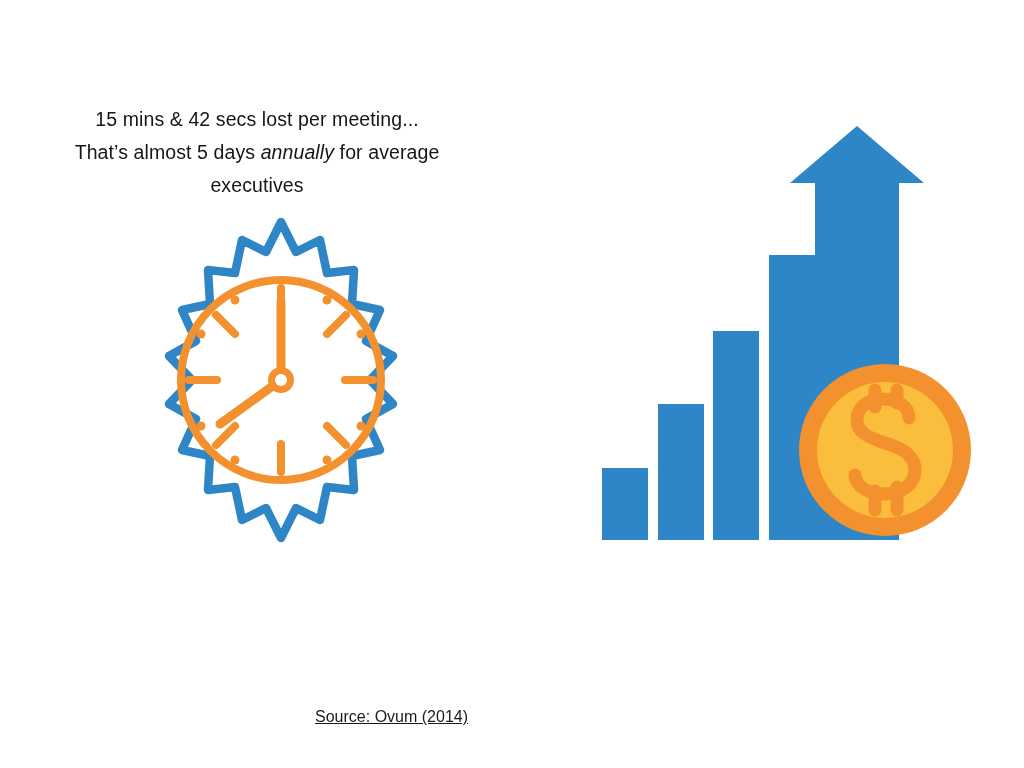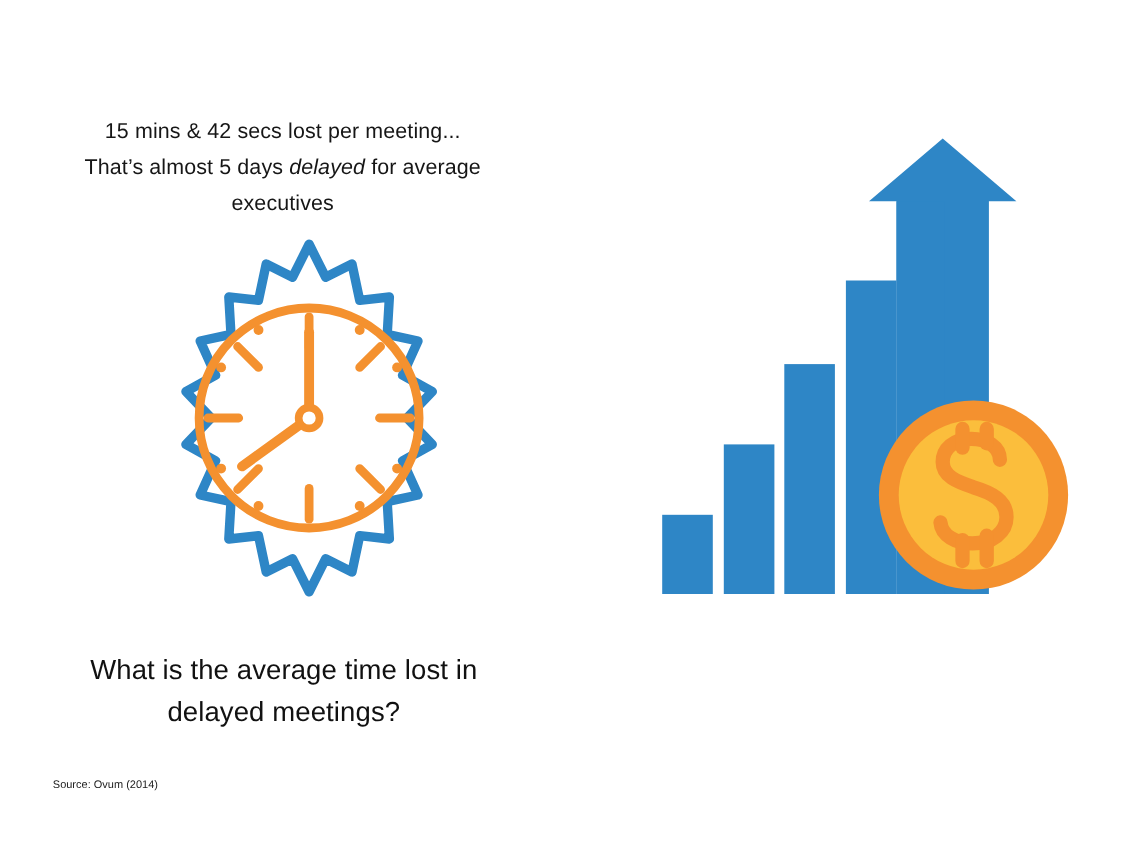--- a/index.html
+++ b/index.html
@@ -96,37 +96,38 @@
     font-size: 25px;
     line-height: 38px;
     color: #111111;
     font-weight: 400;
     letter-spacing: .1px;
   }
   .caption-left  { left: 48px;  top: 590px; width: 420px; }
 
   .source {
     position: absolute;
-    text-align: left;
-    font-size: 10px;
+    text-align: right;
+    font-size: 16px;
     color: #1b1b1b;
     font-weight: 400;
+    text-decoration: underline;
   }
   .source-left  { left: 48px;  top: 708px; width: 420px; }
 </style>
 </head>
 <body>
 
 <div class="slide">
 
   <div class="panel panel-left">
 
     <div class="intro-text">
       <span>15 mins &amp; 42 secs lost per meeting...</span><br>
-      <span>That’s almost 5 days </span><span class="em">delayed</span><span> for average</span><br>
+      <span>That’s almost 5 days </span><span class="em">annually</span><span> for average</span><br>
       <span>executives</span>
     </div>
 
     <svg class="gear-clock" viewBox="0 0 346 346">
 
       <g>
         <path d="M173 10
                  L188 40 L212 28 L219 61
                  L246 58 L244 92 L272 98 L258 129
                  L285 144 L262 168 L285 192 L258 207
@@ -167,21 +168,20 @@
           <circle cx="127" cy="88" r="4.5"></circle>
         </g>
 
         <line x1="173" y1="168" x2="173" y2="90" stroke="#f4912f" stroke-width="9" stroke-linecap="round"></line>
         <line x1="173" y1="168" x2="112" y2="212" stroke="#f4912f" stroke-width="9" stroke-linecap="round"></line>
         <circle cx="173" cy="168" r="13" fill="#f4912f"></circle>
         <circle cx="173" cy="168" r="6" fill="#ffffff"></circle>
       </g>
     </svg>
 
-    <div class="caption caption-left">What is the average time lost in delayed meetings?</div>
     <div class="source source-left">Source: Ovum (2014)</div>
   </div>
 
   <div class="panel panel-right">
 
     <div class="value-label vl-0">
       <div class="value-amount">$33.15BN</div>
       <div class="value-country">Switzerland</div>
     </div>
     <div class="value-label vl-1">

